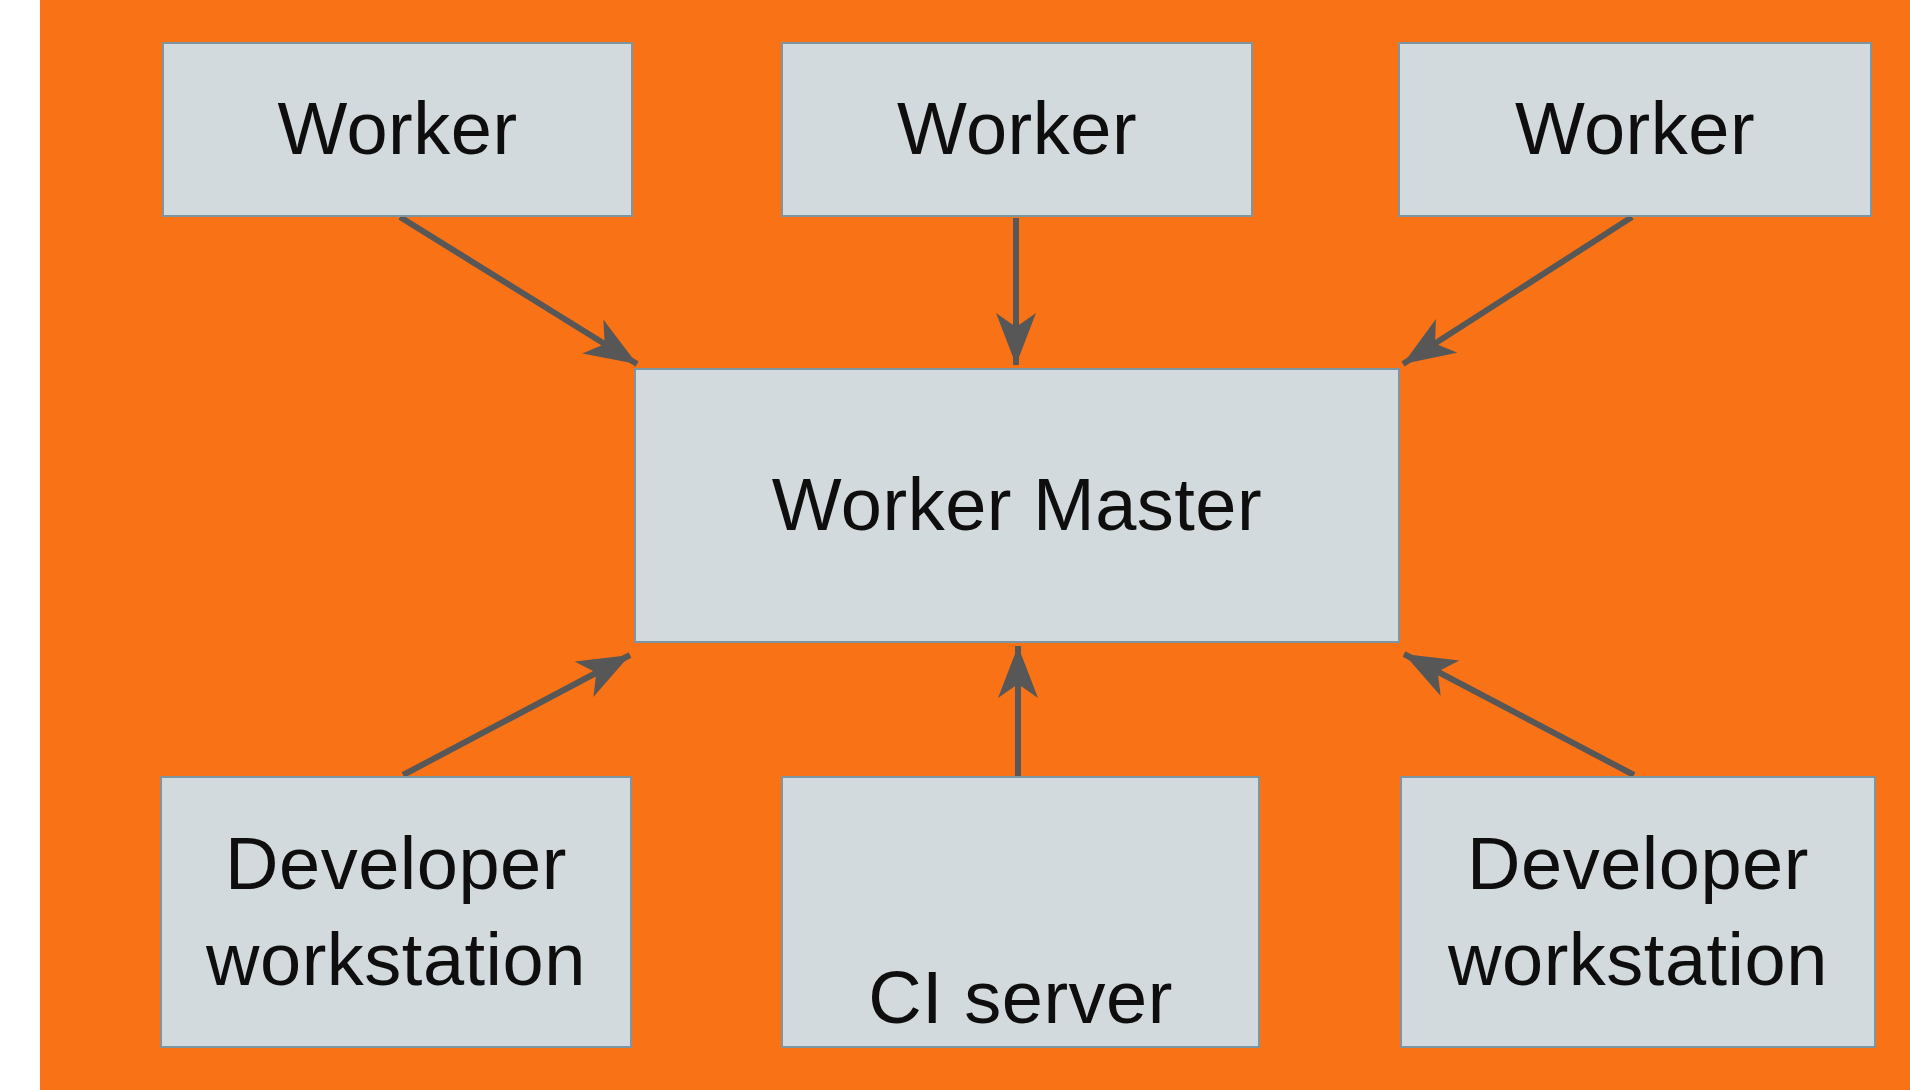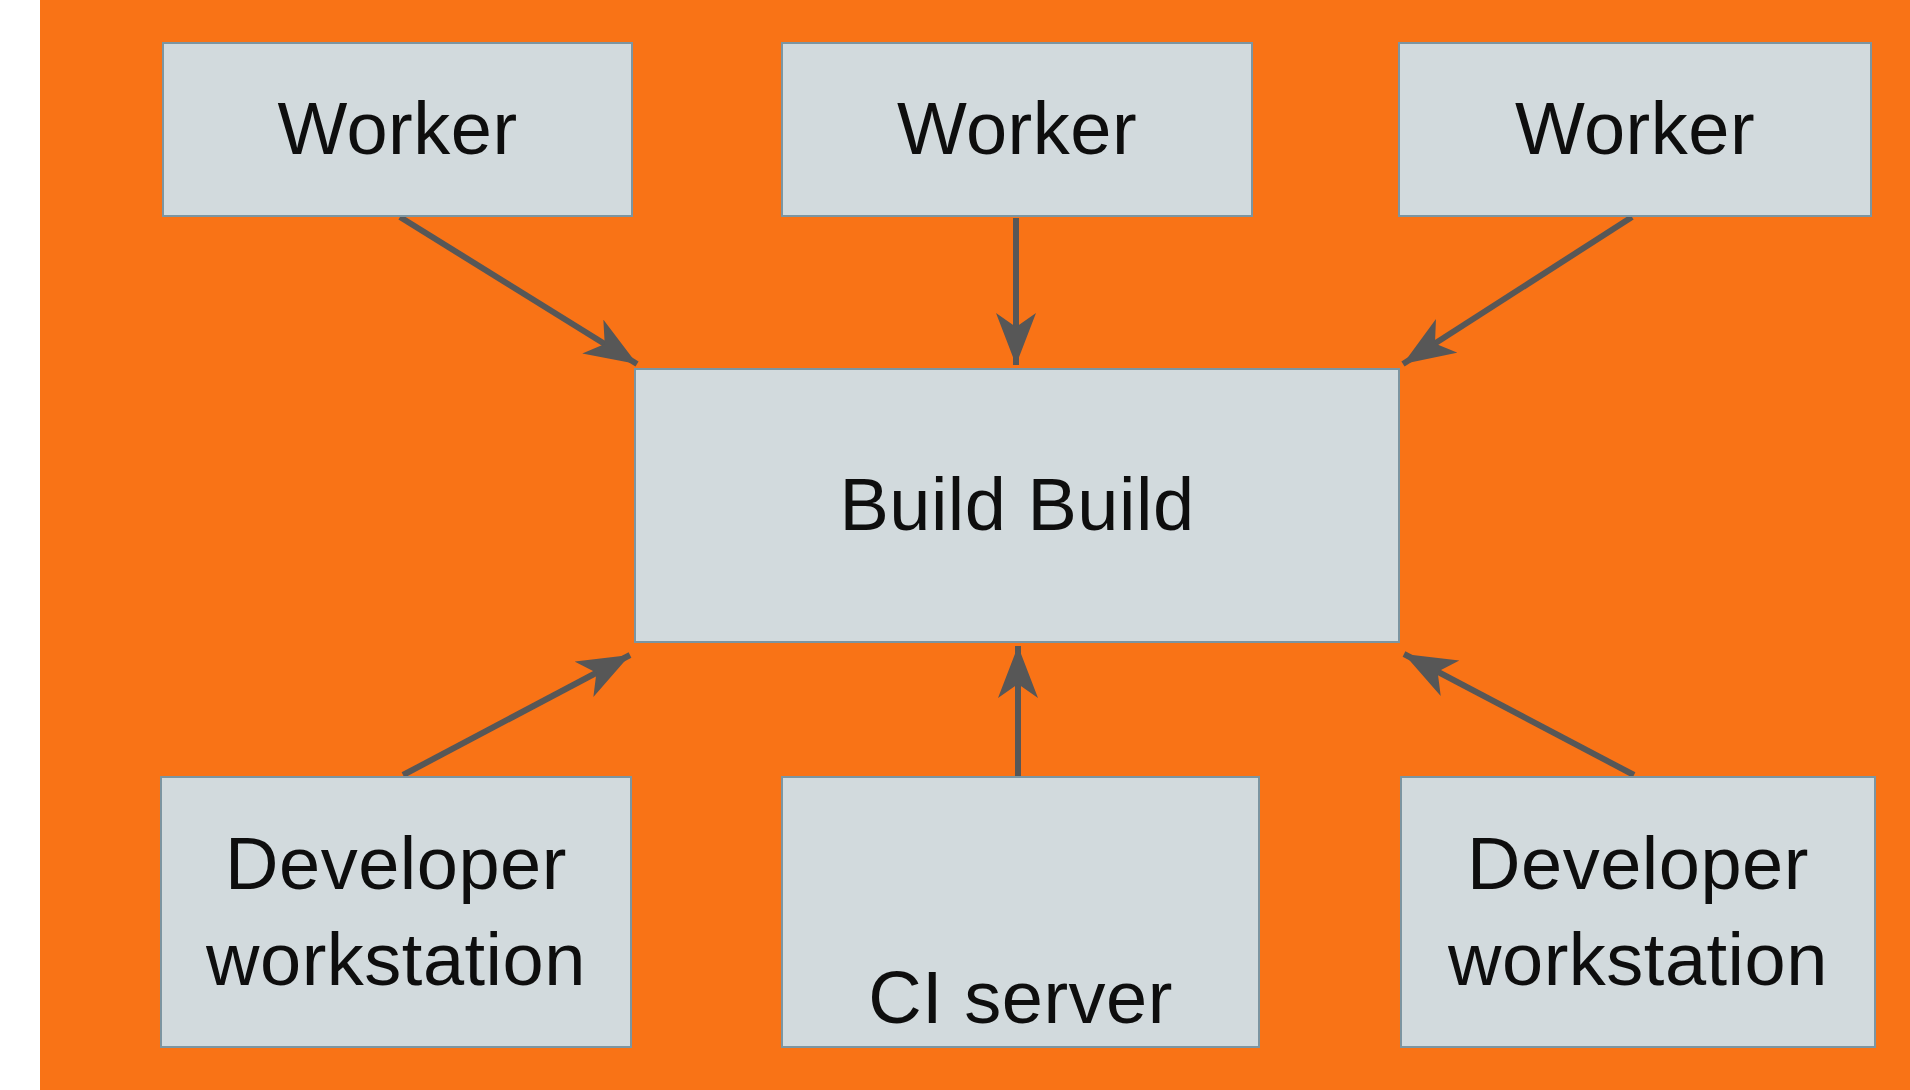--- a/index.html
+++ b/index.html
@@ -83,21 +83,21 @@
 
   <div class="node worker-2">
     <span class="label">Worker</span>
   </div>
 
   <div class="node worker-3">
     <span class="label">Worker</span>
   </div>
 
   <div class="node build-master">
-    <span class="label">Build Build</span>
+    <span class="label">Worker Master</span>
   </div>
 
   <div class="node dev-left">
     <span class="label">Developer workstation</span>
   </div>
 
   <div class="node ci-server">
     <span class="label">CI server</span>
   </div>
 

